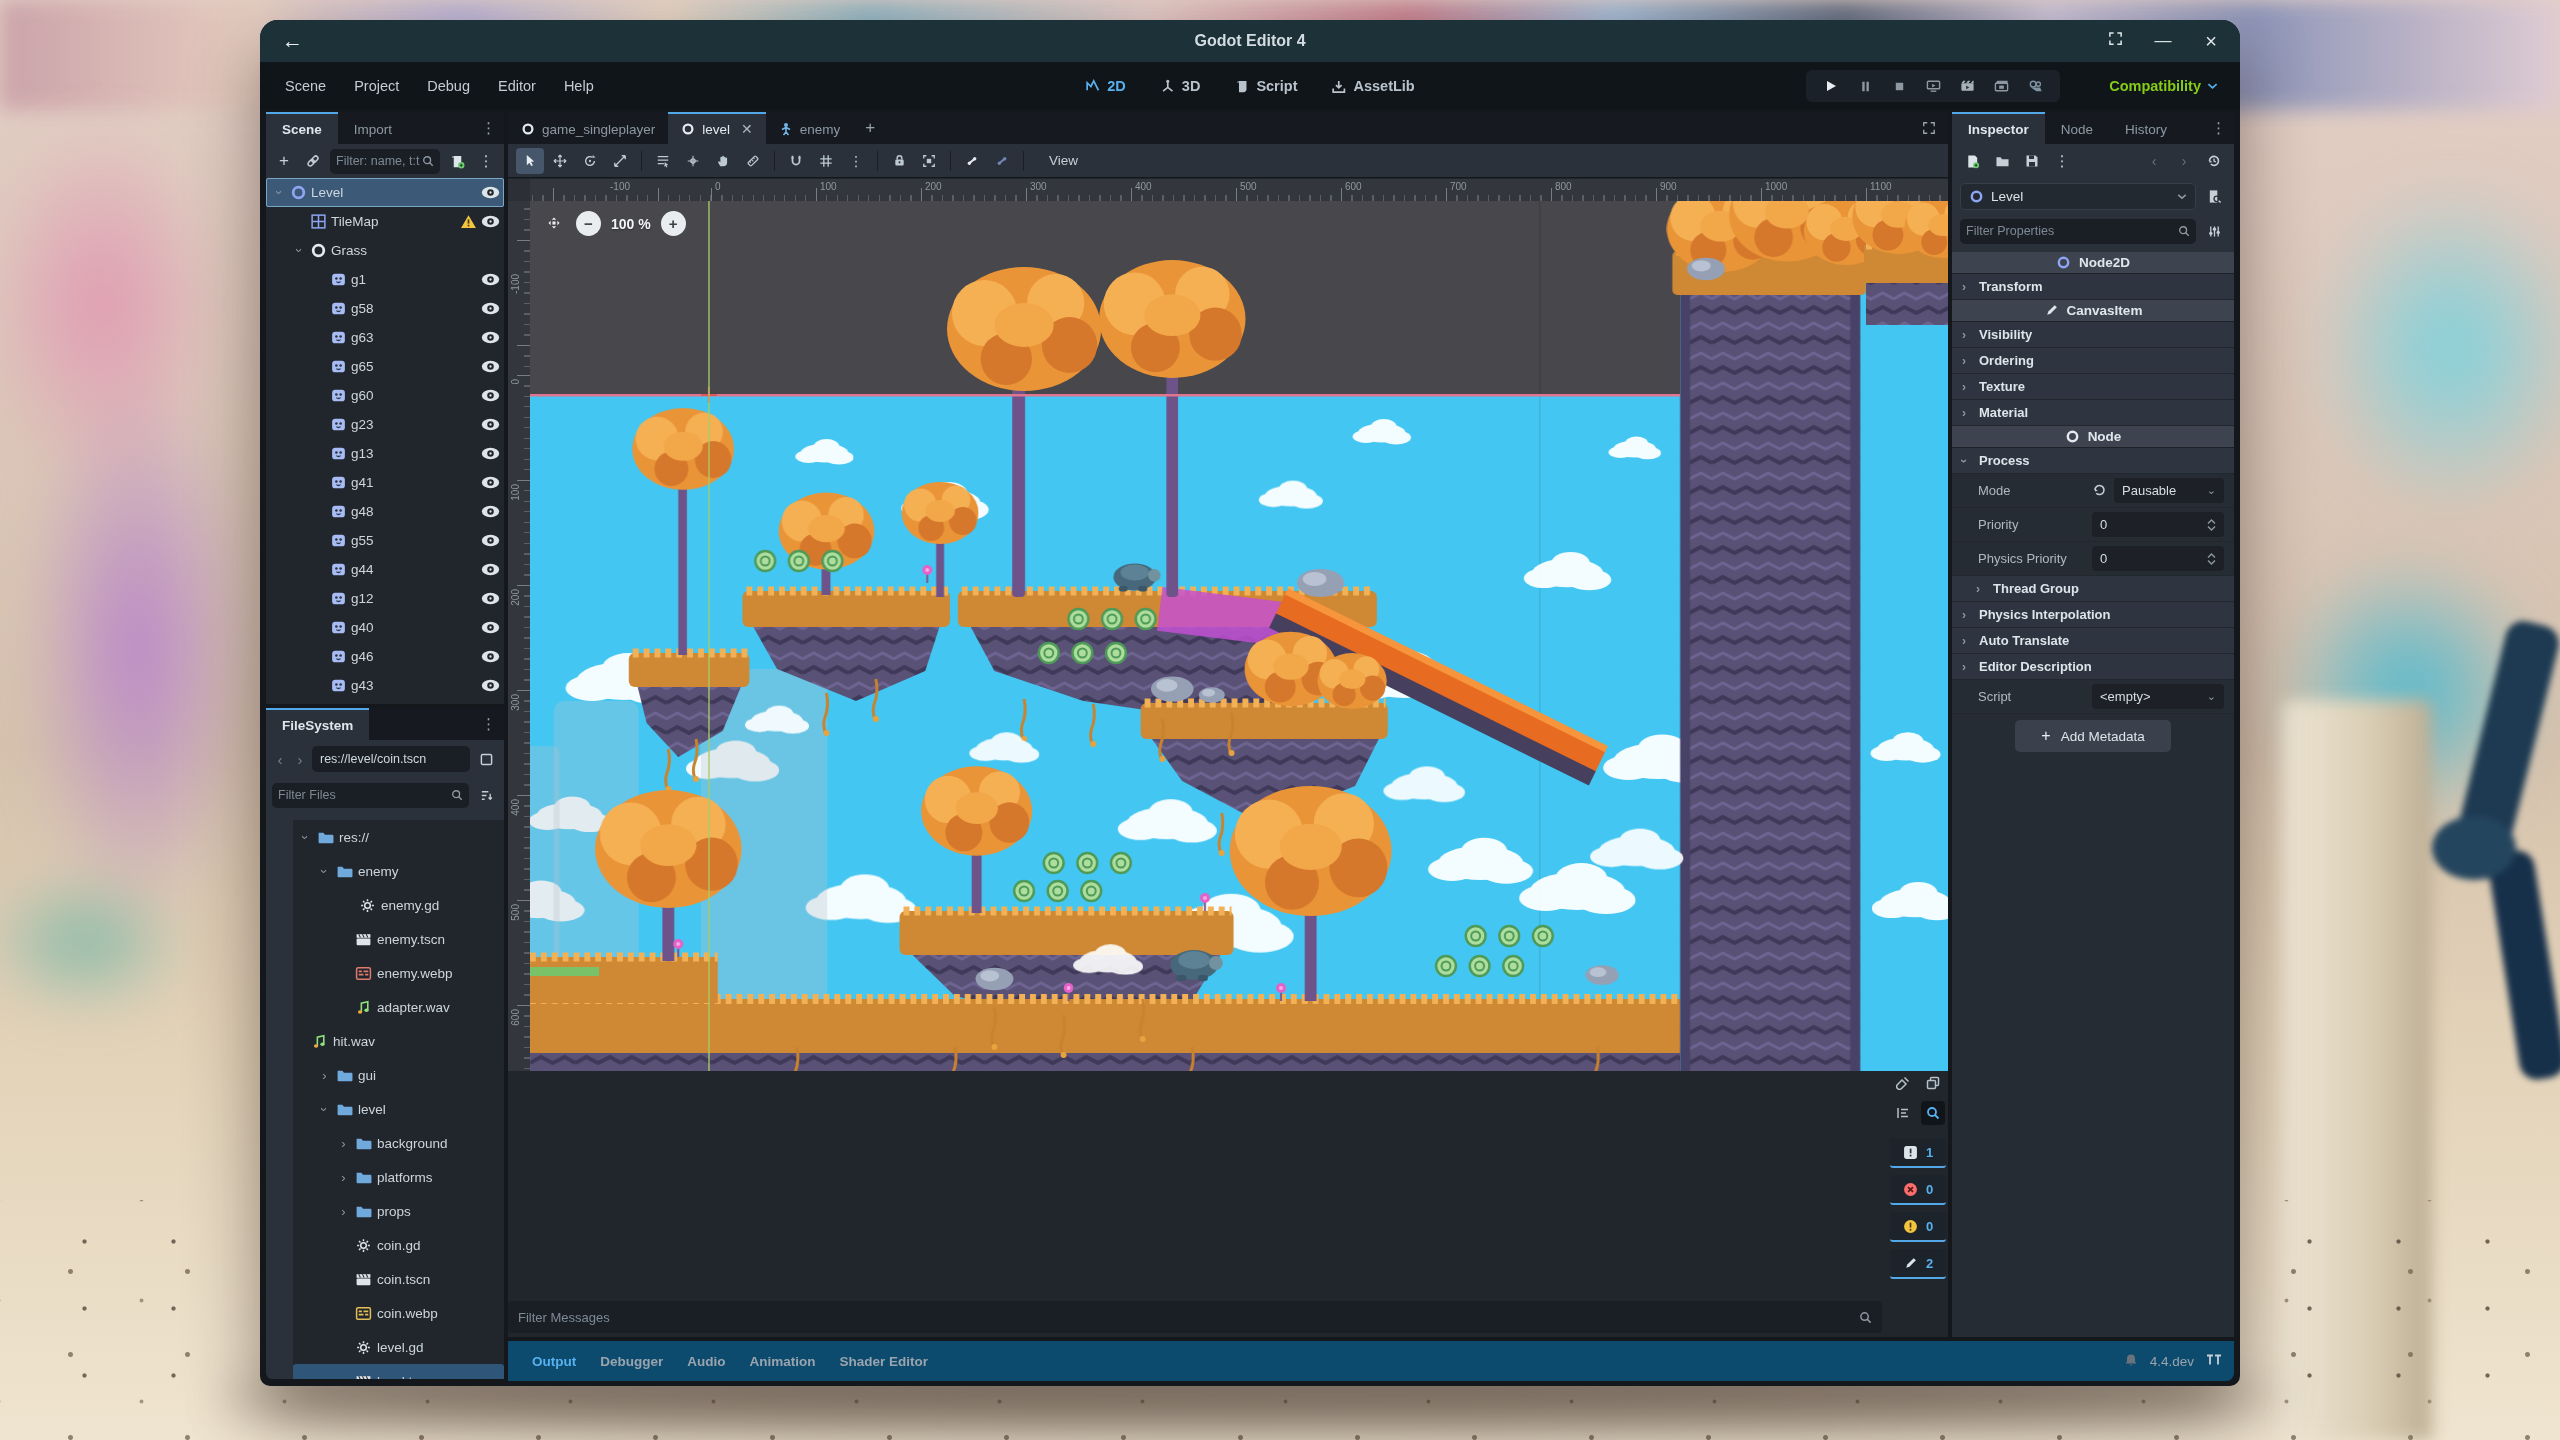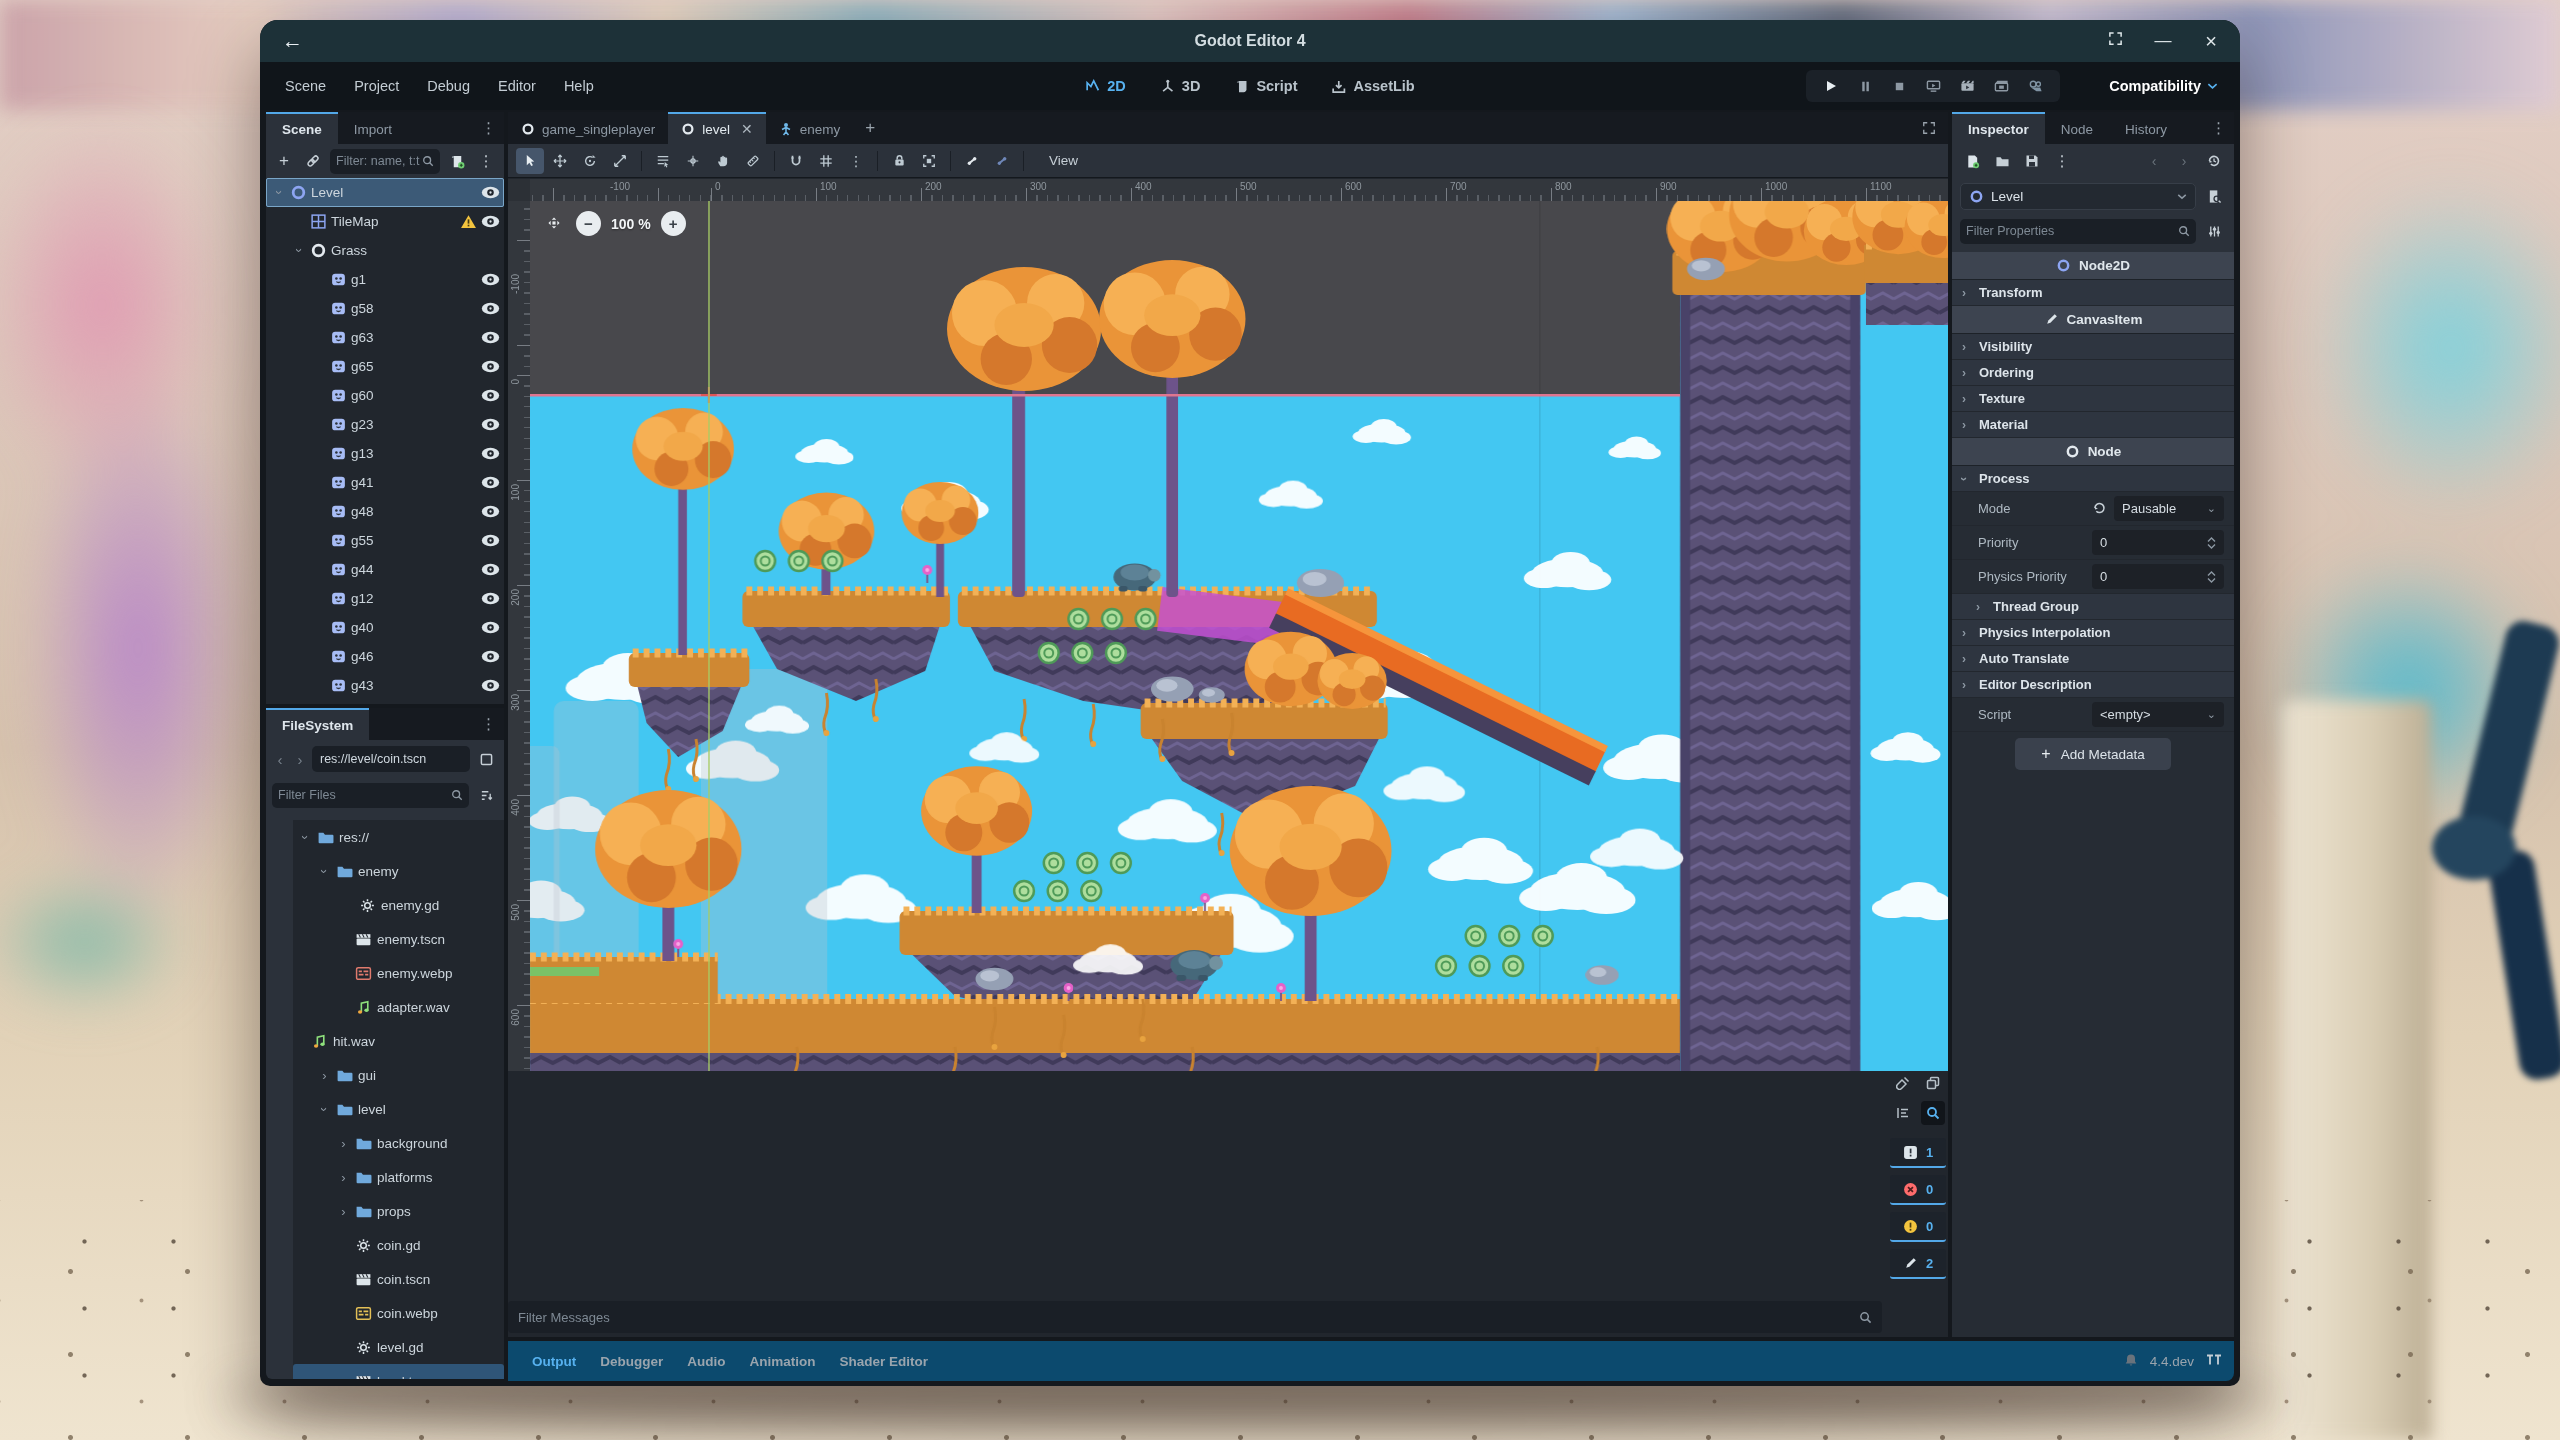--- a/index.html
+++ b/index.html
@@ -53,21 +53,21 @@
   .menu-item { padding:5px 11px; color:#c3ccd3; font-size:14.5px; border-radius:4px; }
   .wstabs { position:absolute; left:50%; transform:translateX(-50%); display:flex; gap:10px; align-items:center; }
   .wstab { display:flex; gap:7px; align-items:center; padding:5px 12px; border-radius:4px;
     color:#b9c3cb; font-weight:bold; font-size:14.5px; }
   .wstab.active { color:#57b1ef; }
   .wstab .i { width:15px; height:15px; }
   .playbox { position:absolute; right:180px; display:flex; align-items:center; gap:4px;
     background:#1b2128; border-radius:6px; padding:4px 10px; }
   .pbtn { width:30px; height:24px; display:flex; align-items:center; justify-content:center; }
   .renderer { position:absolute; right:22px; display:flex; align-items:center; gap:6px;
-    color:#ffffff; font-weight:bold; font-size:14.5px; }
+    color:#84cc16; font-weight:bold; font-size:14.5px; }
 
   
   .docktabs { display:flex; height:32px; background:#161a20; align-items:stretch; position:relative; }
   .dtab { padding:0 16px; display:flex; align-items:center; color:#8d98a3; font-size:13.5px; border-top:2px solid transparent; }
   .dtab.active { background:#2b313a; color:#dfe6ec; border-top-color:#53a8e8; font-weight:bold; }
   .dtab-dots { margin-left:auto; display:flex; align-items:center; padding:0 8px; color:#9aa4ad; font-size:15px; }
 
   .panel { position:absolute; background:#2b313a; overflow:hidden; }
 
   
@@ -166,21 +166,21 @@
   
   #inspector { left:1692px; top:92px; width:282px; height:1225px; }
   .itoolbar { height:34px; display:flex; align-items:center; gap:6px; padding:0 8px; }
   .itoolbar .grow { flex:1; }
   .nodeselect { height:36px; display:flex; align-items:center; gap:6px; padding:0 8px; }
   .nodefield { flex:1; height:27px; background:#232931; border:1px solid #373e48; border-radius:5px;
     display:flex; align-items:center; gap:7px; padding:0 8px; }
   .nodefield .nm { flex:1; font-size:13.5px; color:#dbe2e8; }
   .ifilter { height:34px; display:flex; align-items:center; gap:6px; padding:0 8px; }
   #insp-rows { position:absolute; left:0; right:0; top:140px; bottom:0; background:#262c34; overflow:hidden; }
-  .icat { height:28px; margin:0; background:#3d4450; display:flex; align-items:center; justify-content:center;
+  .icat { height:22px; margin:0; background:#3d4450; display:flex; align-items:center; justify-content:center;
     gap:8px; font-weight:bold; font-size:13.5px; color:#e0e7ec; border-bottom:1px solid #1d2228; }
   .icat .i { width:15px; height:15px; }
   .igrp { height:26px; display:flex; align-items:center; gap:7px; padding:0 10px; background:#2e3540;
     border-bottom:1px solid #22272e; font-weight:bold; font-size:13px; color:#dde4ea; }
   .igrp .chev { color:#8d98a3; font-size:12px; width:10px; }
   .iprop { height:34px; display:flex; align-items:center; gap:6px; padding:0 10px 0 26px; border-bottom:1px solid #22272e; }
   .iprop .plabel { width:108px; flex:none; font-size:13px; color:#aeb9c2; white-space:nowrap; }
   .ictl { flex:1; height:25px; background:#1d2127; border-radius:4px; display:flex; align-items:center;
     padding:0 8px; gap:6px; font-size:13px; color:#d6dde3; }
   .ictl .v { flex:1; }

